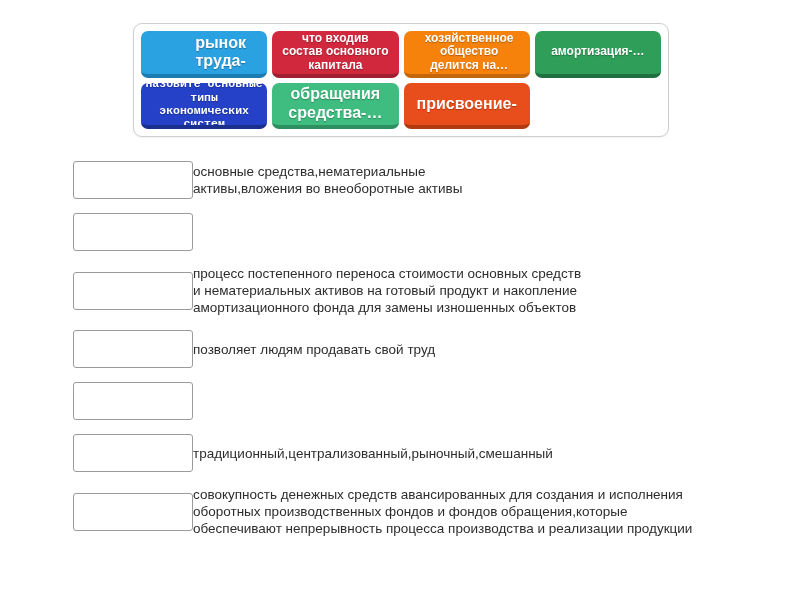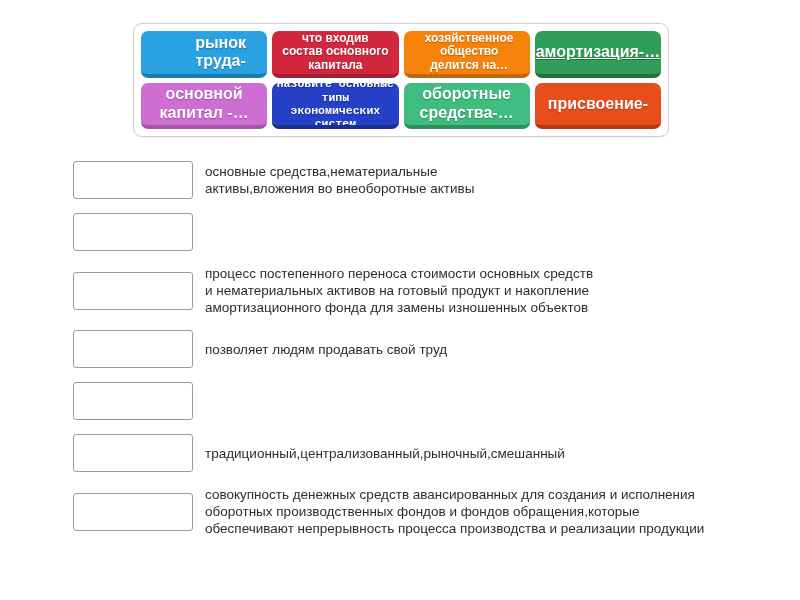--- a/index.html
+++ b/index.html
@@ -45,38 +45,38 @@
     line-height: 1.15;
     white-space: pre-line;
     text-shadow: 0 1px 1px rgba(0,0,0,0.28);
     border-bottom: 4px solid transparent;
     cursor: grab;
     padding: 2px 3px;
     box-sizing: border-box;
     overflow: hidden;
   }
   .tile--lg { font-size: 16px; }
-  .tile--md { font-size: 16px; text-decoration: underline; }
+  .tile--md { font-size: 12px; }
   .tile--sm { font-size: 12px; }
   .tile--xs { font-size: 11.5px; }
 
   
   .definitions-list {
     position: absolute;
     left: 73px;
     top: 161px;
     width: 700px;
     display: flex;
     flex-direction: column;
     gap: 14px;
   }
   .match-row {
     display: flex;
     align-items: center;
-    gap: 12px;
+    gap: 0;
     min-height: 38px;
   }
   .dropzone {
     width: 120px;
     height: 38px;
     box-sizing: border-box;
     flex: 0 0 auto;
     background: #ffffff;
     border: 1px solid #9b9b9b;
     border-radius: 3px;
@@ -95,26 +95,24 @@
 
   <div class="keywords-panel">
     <div class="tile tile--lg" style="background: rgb(42, 161, 224); border-bottom-color: rgb(26, 125, 178); padding-left: 36px;">рынок труда-</div>
     <div class="tile tile--sm" style="background: rgb(210, 40, 62); border-bottom-color: rgb(160, 30, 48);">что входив
 состав основного
 капитала</div>
     <div class="tile tile--sm" style="background: rgb(246, 130, 12); border-bottom-color: rgb(196, 102, 10); padding-left: 8px;">хозяйственное
 общество
 делится на…</div>
     <div class="tile tile--md" style="background: rgb(47, 158, 89); border-bottom-color: rgb(31, 112, 63);">амортизация-…</div>
-    <div class="tile tile--lg" style="background: rgb(207, 110, 210); border-bottom-color: rgb(165, 87, 168);">основной
-капитал -…</div>
     <div class="tile tile--xs" style="background: rgb(36, 65, 200); border-bottom-color: rgb(25, 48, 143); font-family: Liberation Mono, monospace;">назовите основные
 типы экономических
 систем</div>
-    <div class="tile tile--lg" style="background: rgb(63, 188, 127); border-bottom-color: rgb(46, 143, 97);">оборотные
+    <div class="tile tile--lg" style="background: rgb(63, 188, 127); border-bottom-color: rgb(46, 143, 97);">обращения
 средства-…</div>
     <div class="tile tile--lg" style="background: rgb(232, 78, 27); border-bottom-color: rgb(177, 58, 18);">присвоение-</div>
   </div>
 
   <div class="definitions-list">
     <div class="match-row">
       <div class="dropzone"></div>
       <div class="definition">основные средства,нематериальные
 активы,вложения во внеоборотные активы</div>
     </div>

